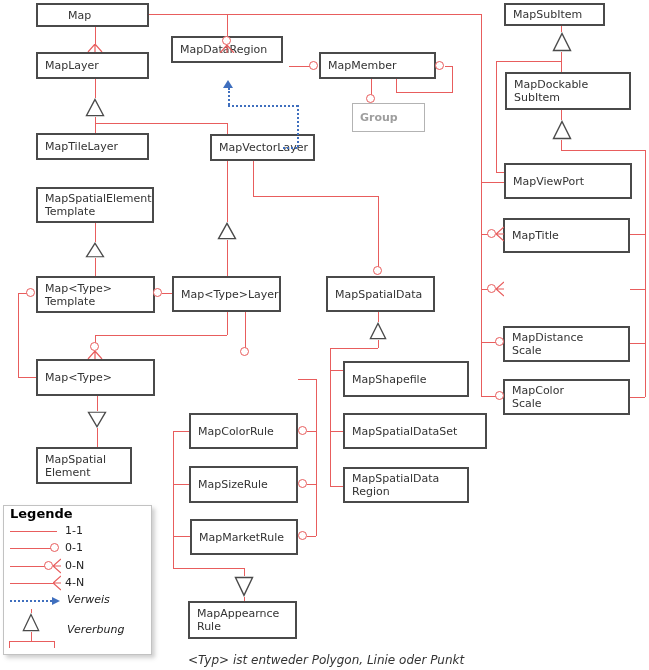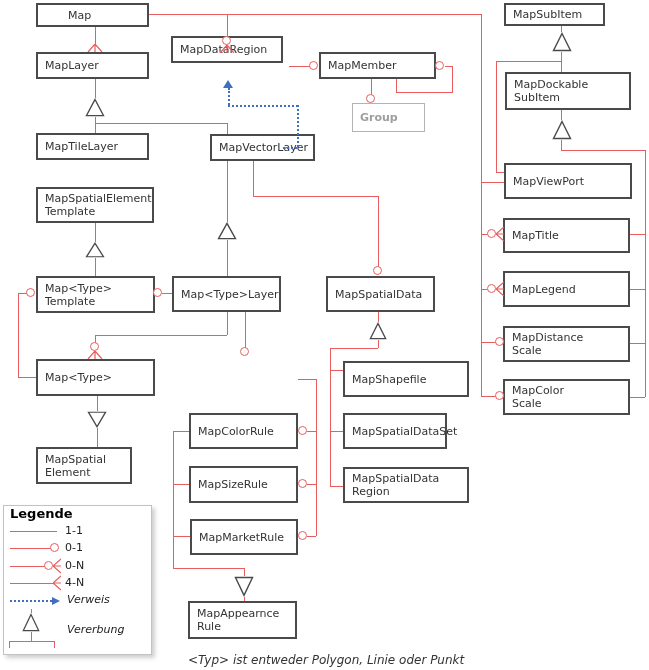--- a/index.html
+++ b/index.html
@@ -51,33 +51,32 @@
     <div class="node" style="left: 504px; top: 3px; width: 101px; height: 23px;">MapSubItem</div>
     <div class="node gray" style="left: 352px; top: 103px; width: 73px; height: 29px;">Group</div>
     <div class="node" style="left: 505px; top: 72px; width: 126px; height: 38px;">MapDockable
 SubItem</div>
     <div class="node" style="left: 36px; top: 133px; width: 113px; height: 27px;">MapTileLayer</div>
     <div class="node" style="left: 171px; top: 134px; width: 105px; height: 27px; margin-left: 39px;">MapVectorLayer</div>
     <div class="node" style="left: 36px; top: 187px; width: 118px; height: 36px;">MapSpatialElement
 Template</div>
     <div class="node" style="left: 504px; top: 163px; width: 128px; height: 36px;">MapViewPort</div>
     <div class="node" style="left: 503px; top: 218px; width: 127px; height: 35px;">MapTitle</div>
-    <div class="node" style="left: 503px; top: 271px; width: 127px; height: 36px;">MapLegend</div>
     <div class="node" style="left: 503px; top: 326px; width: 127px; height: 36px;">MapDistance
 Scale</div>
     <div class="node" style="left: 503px; top: 379px; width: 127px; height: 36px;">MapColor
 Scale</div>
     <div class="node" style="left: 36px; top: 276px; width: 119px; height: 37px;">Map&lt;Type&gt;
 Template</div>
     <div class="node" style="left: 172px; top: 276px; width: 109px; height: 36px;">Map&lt;Type&gt;Layer</div>
     <div class="node" style="left: 326px; top: 276px; width: 109px; height: 36px;">MapSpatialData</div>
     <div class="node" style="left: 36px; top: 359px; width: 119px; height: 37px;">Map&lt;Type&gt;</div>
     <div class="node" style="left: 189px; top: 413px; width: 109px; height: 36px;">MapColorRule</div>
     <div class="node" style="left: 343px; top: 361px; width: 126px; height: 36px;">MapShapefile</div>
-    <div class="node" style="left: 343px; top: 413px; width: 104px; height: 36px;">MapSpatialDataSet</div>
+    <div class="node" style="left: 343px; top: 413px; width: 144px; height: 36px;">MapSpatialDataSet</div>
     <div class="node" style="left: 36px; top: 447px; width: 96px; height: 37px;">MapSpatial
 Element</div>
     <div class="node" style="left: 189px; top: 466px; width: 109px; height: 37px;">MapSizeRule</div>
     <div class="node" style="left: 343px; top: 467px; width: 126px; height: 36px;">MapSpatialData
 Region</div>
     <div class="node" style="left: 190px; top: 519px; width: 108px; height: 36px;">MapMarketRule</div>
     <div class="node" style="left: 188px; top: 601px; width: 109px; height: 38px;">MapAppearnce
 Rule</div>
     <div class="seg v" style="left: 95px; top: 27px; height: 17px;"></div>
     <div class="seg h" style="left: 149px; top: 14px; width: 332px;"></div>

